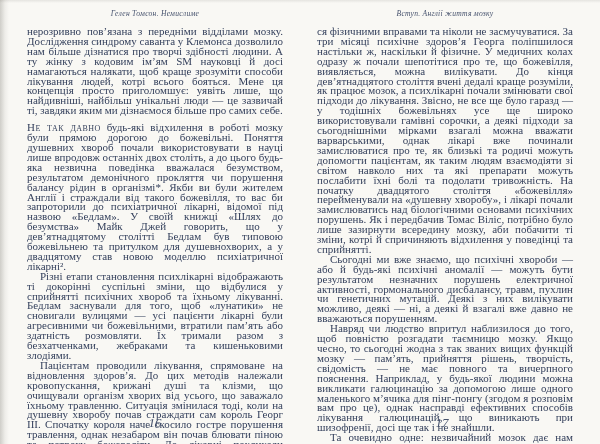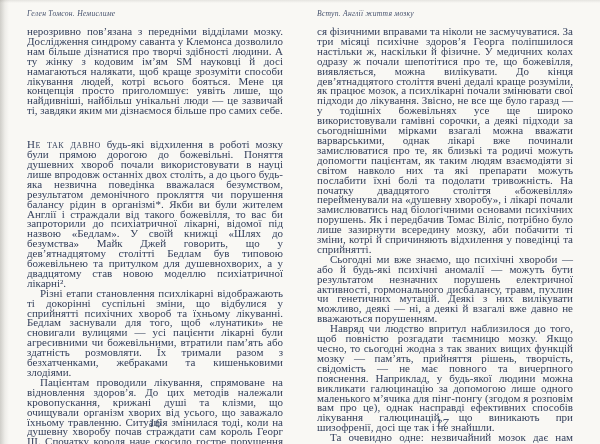--- a/index.html
+++ b/index.html
@@ -20,34 +20,34 @@
     width: 300px;
     box-sizing: border-box;
     overflow: hidden;
   }
   .page.left  { left: 0;   padding: 9px 17px 34px 27px; }
   .page.right { left: 300px; padding: 9px 27px 34px 17px; }
   .running-header {
     font-style: italic;
     font-size: 7.6px;
     line-height: 10px;
-    text-align: left;
+    text-align: center;
     letter-spacing: 0.25px;
     color: #46526d;
     margin: 0 0 8px 0;
   }
   .para {
     margin: 0;
     font-size: 11px;
     line-height: 9.9px;
     text-align: justify;
     word-spacing: -0.1px;
   }
   .para.indent  { text-indent: 13px; }
-  .para.section { margin-top: 24px; }
+  .para.section { margin-top: 7px; }
   .lead { font-variant: small-caps; letter-spacing: 0.45px; }
   .page-number {
     position: absolute;
     bottom: 13px;
     text-align: center;
     font-style: italic;
     font-size: 13px;
     color: #46526d;
   }
   .page.left  .page-number { left: 27px; right: 17px; }

